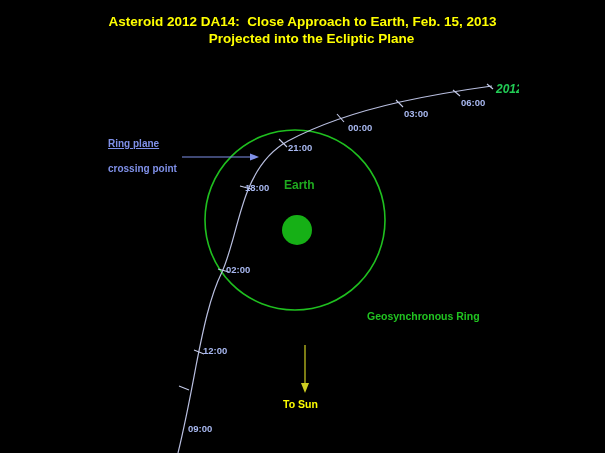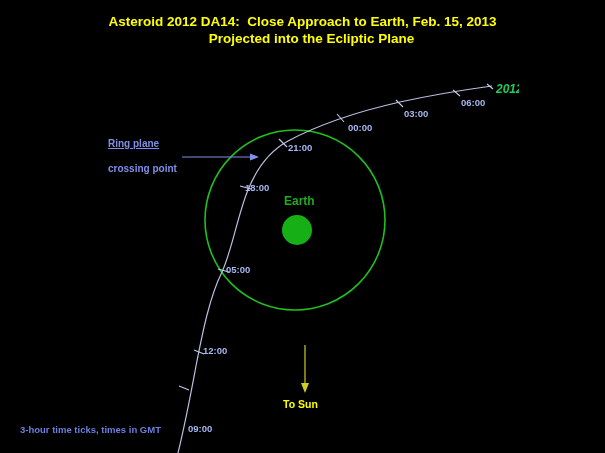--- a/index.html
+++ b/index.html
@@ -119,31 +119,31 @@
       <line x1="305" y1="345" x2="305" y2="386" stroke="#cfcf22" stroke-width="1.2"></line>
       <path d="M 305 393 L 301 383 L 309 383 Z" fill="#cfcf22"></path>
     </g>
   </svg>
 
   <div class="txt tick-label" style="left:461px; top:97px;">06:00</div>
   <div class="txt tick-label" style="left:404px; top:108px;">03:00</div>
   <div class="txt tick-label" style="left:348px; top:122px;">00:00</div>
   <div class="txt tick-label" style="left:288px; top:142px;">21:00</div>
   <div class="txt tick-label" style="left:245px; top:182px;">18:00</div>
-  <div class="txt tick-label" style="left:226px; top:264px;">05:00</div>
+  <div class="txt tick-label" style="left:226px; top:264px;">02:00</div>
   <div class="txt tick-label" style="left:203px; top:345px;">12:00</div>
   <div class="txt tick-label" style="left:188px; top:423px;">09:00</div>
 
   <div class="txt asteroid-label" style="left:496px; top:82px;">2012 DA14</div>
 
-  <div class="txt earth-label" style="left:284px; top:194px;">Earth</div>
+  <div class="txt earth-label" style="left:284px; top:178px;">Earth</div>
 
+  <div class="txt green-label" style="left:367px; top:310px;">Geosynchronous Ring</div>
 
   <div class="txt annot-blue" style="left:108px; top:138px;text-decoration:underline;">Ring plane</div>
   <div class="txt annot-blue" style="left:108px; top:151px;margin-top:12px;">crossing point</div>
 
   <div class="txt sun-label" style="left:283px; top:398px;">To Sun</div>
 
-  <div class="txt footnote-blue" style="left:20px; top:424px;">3-hour time ticks, times in GMT</div>
 
   <div class="txt credit" style="left:524px; top:437px;">P. Chodas (NASA/JPL)</div>
 
 </div>
 
 </body></html>

